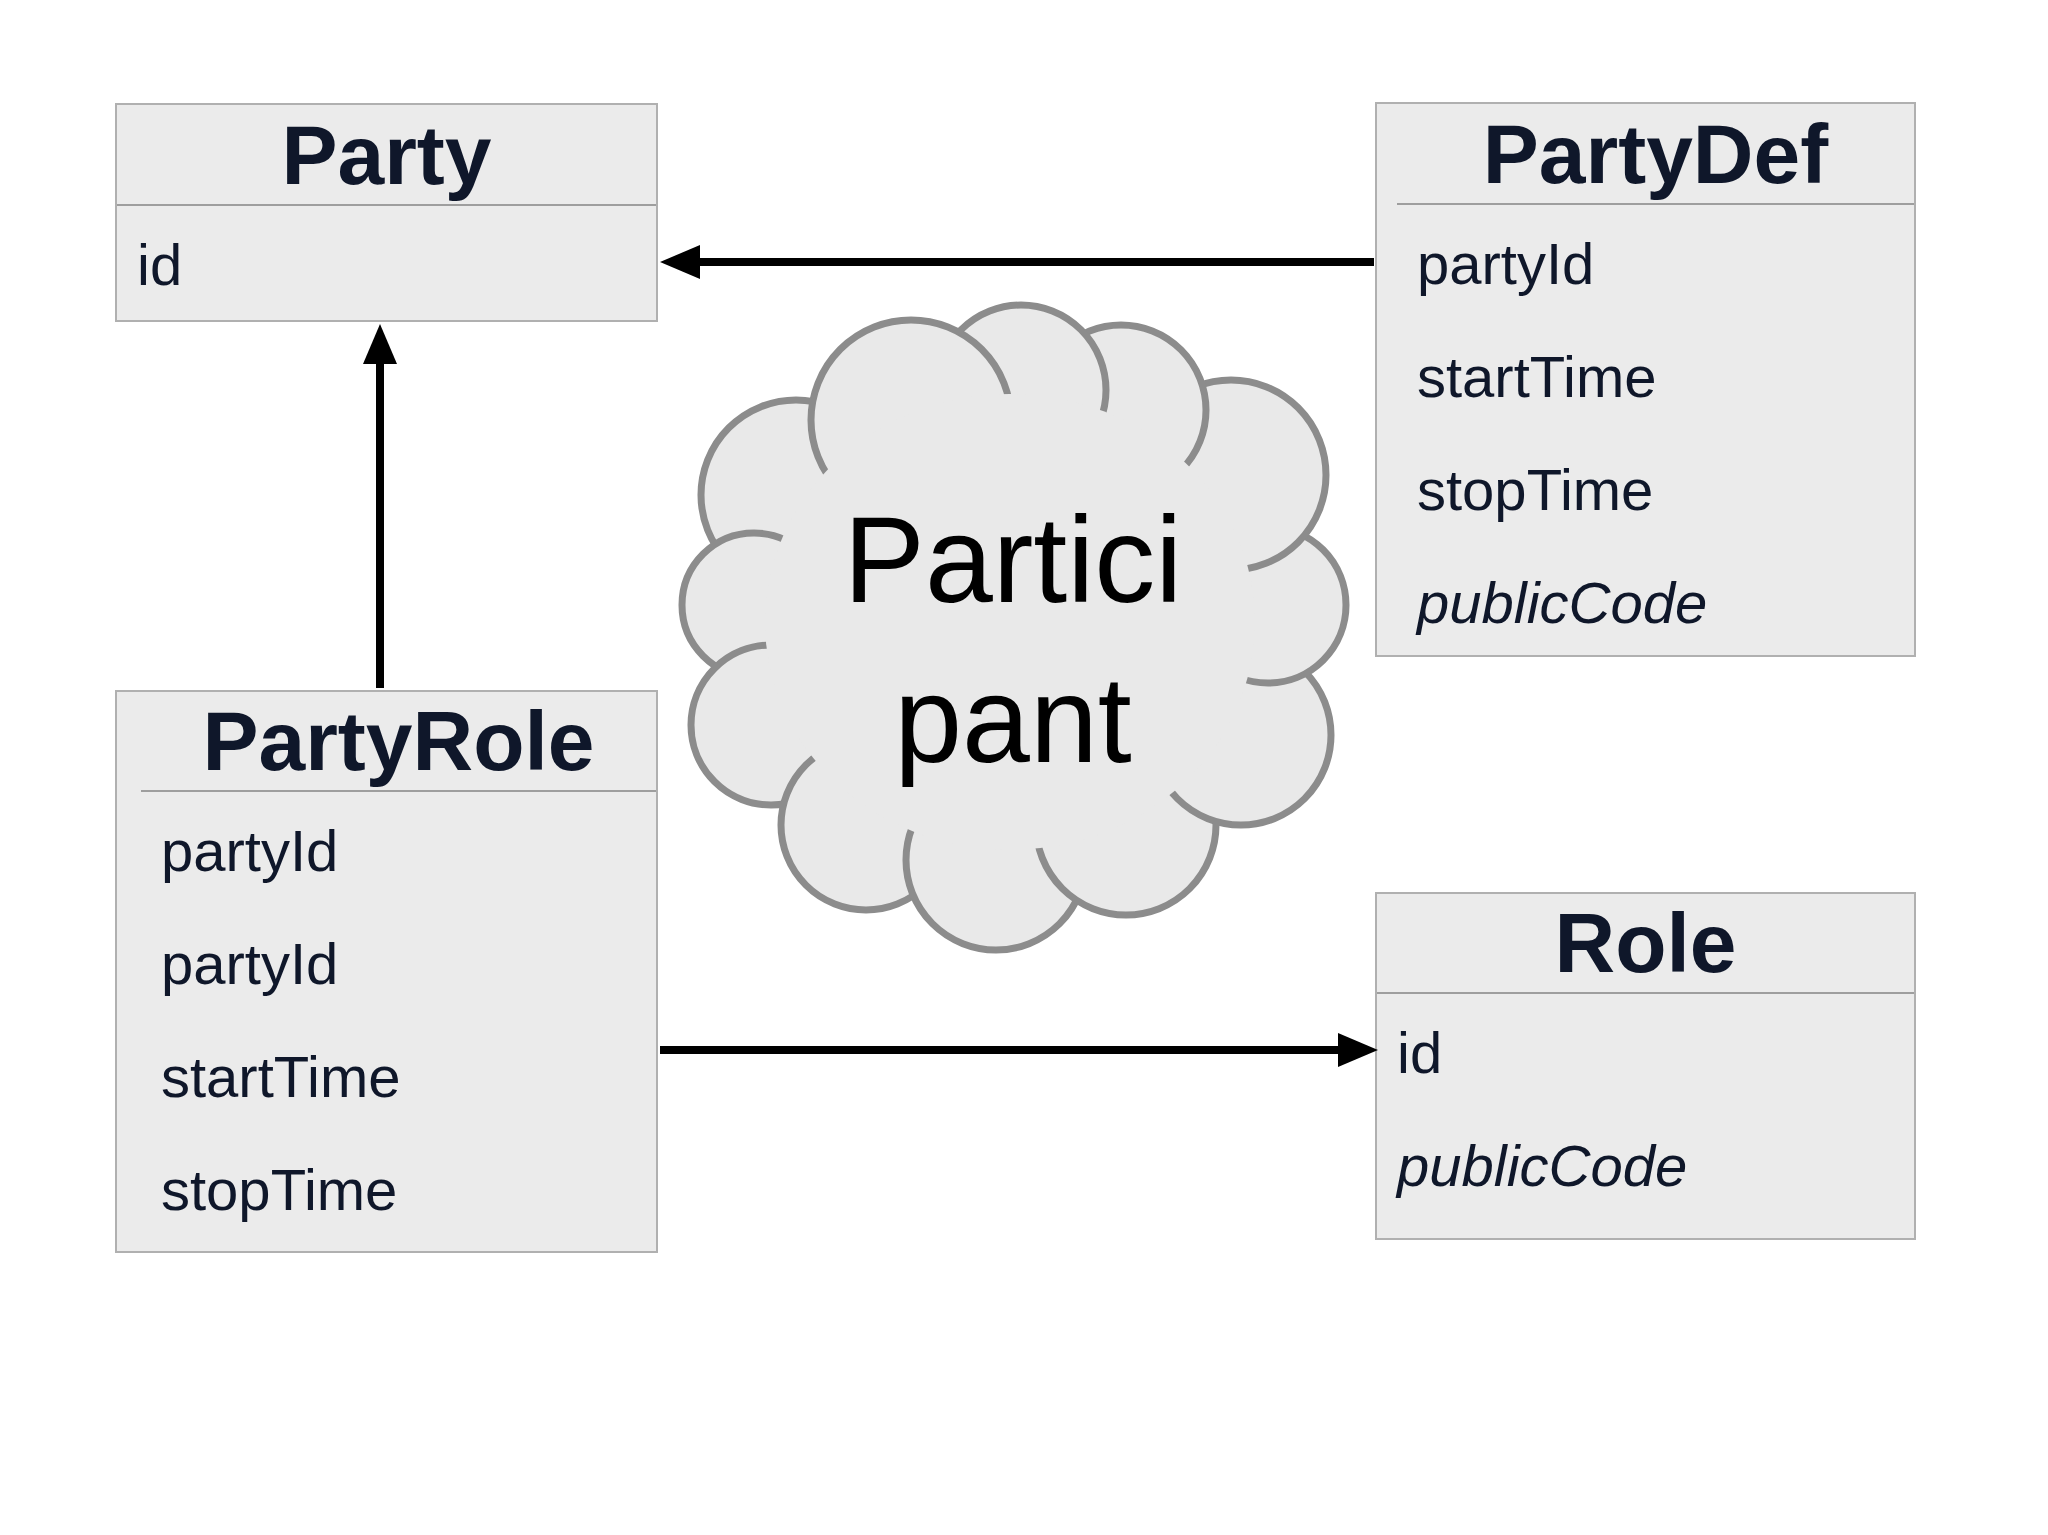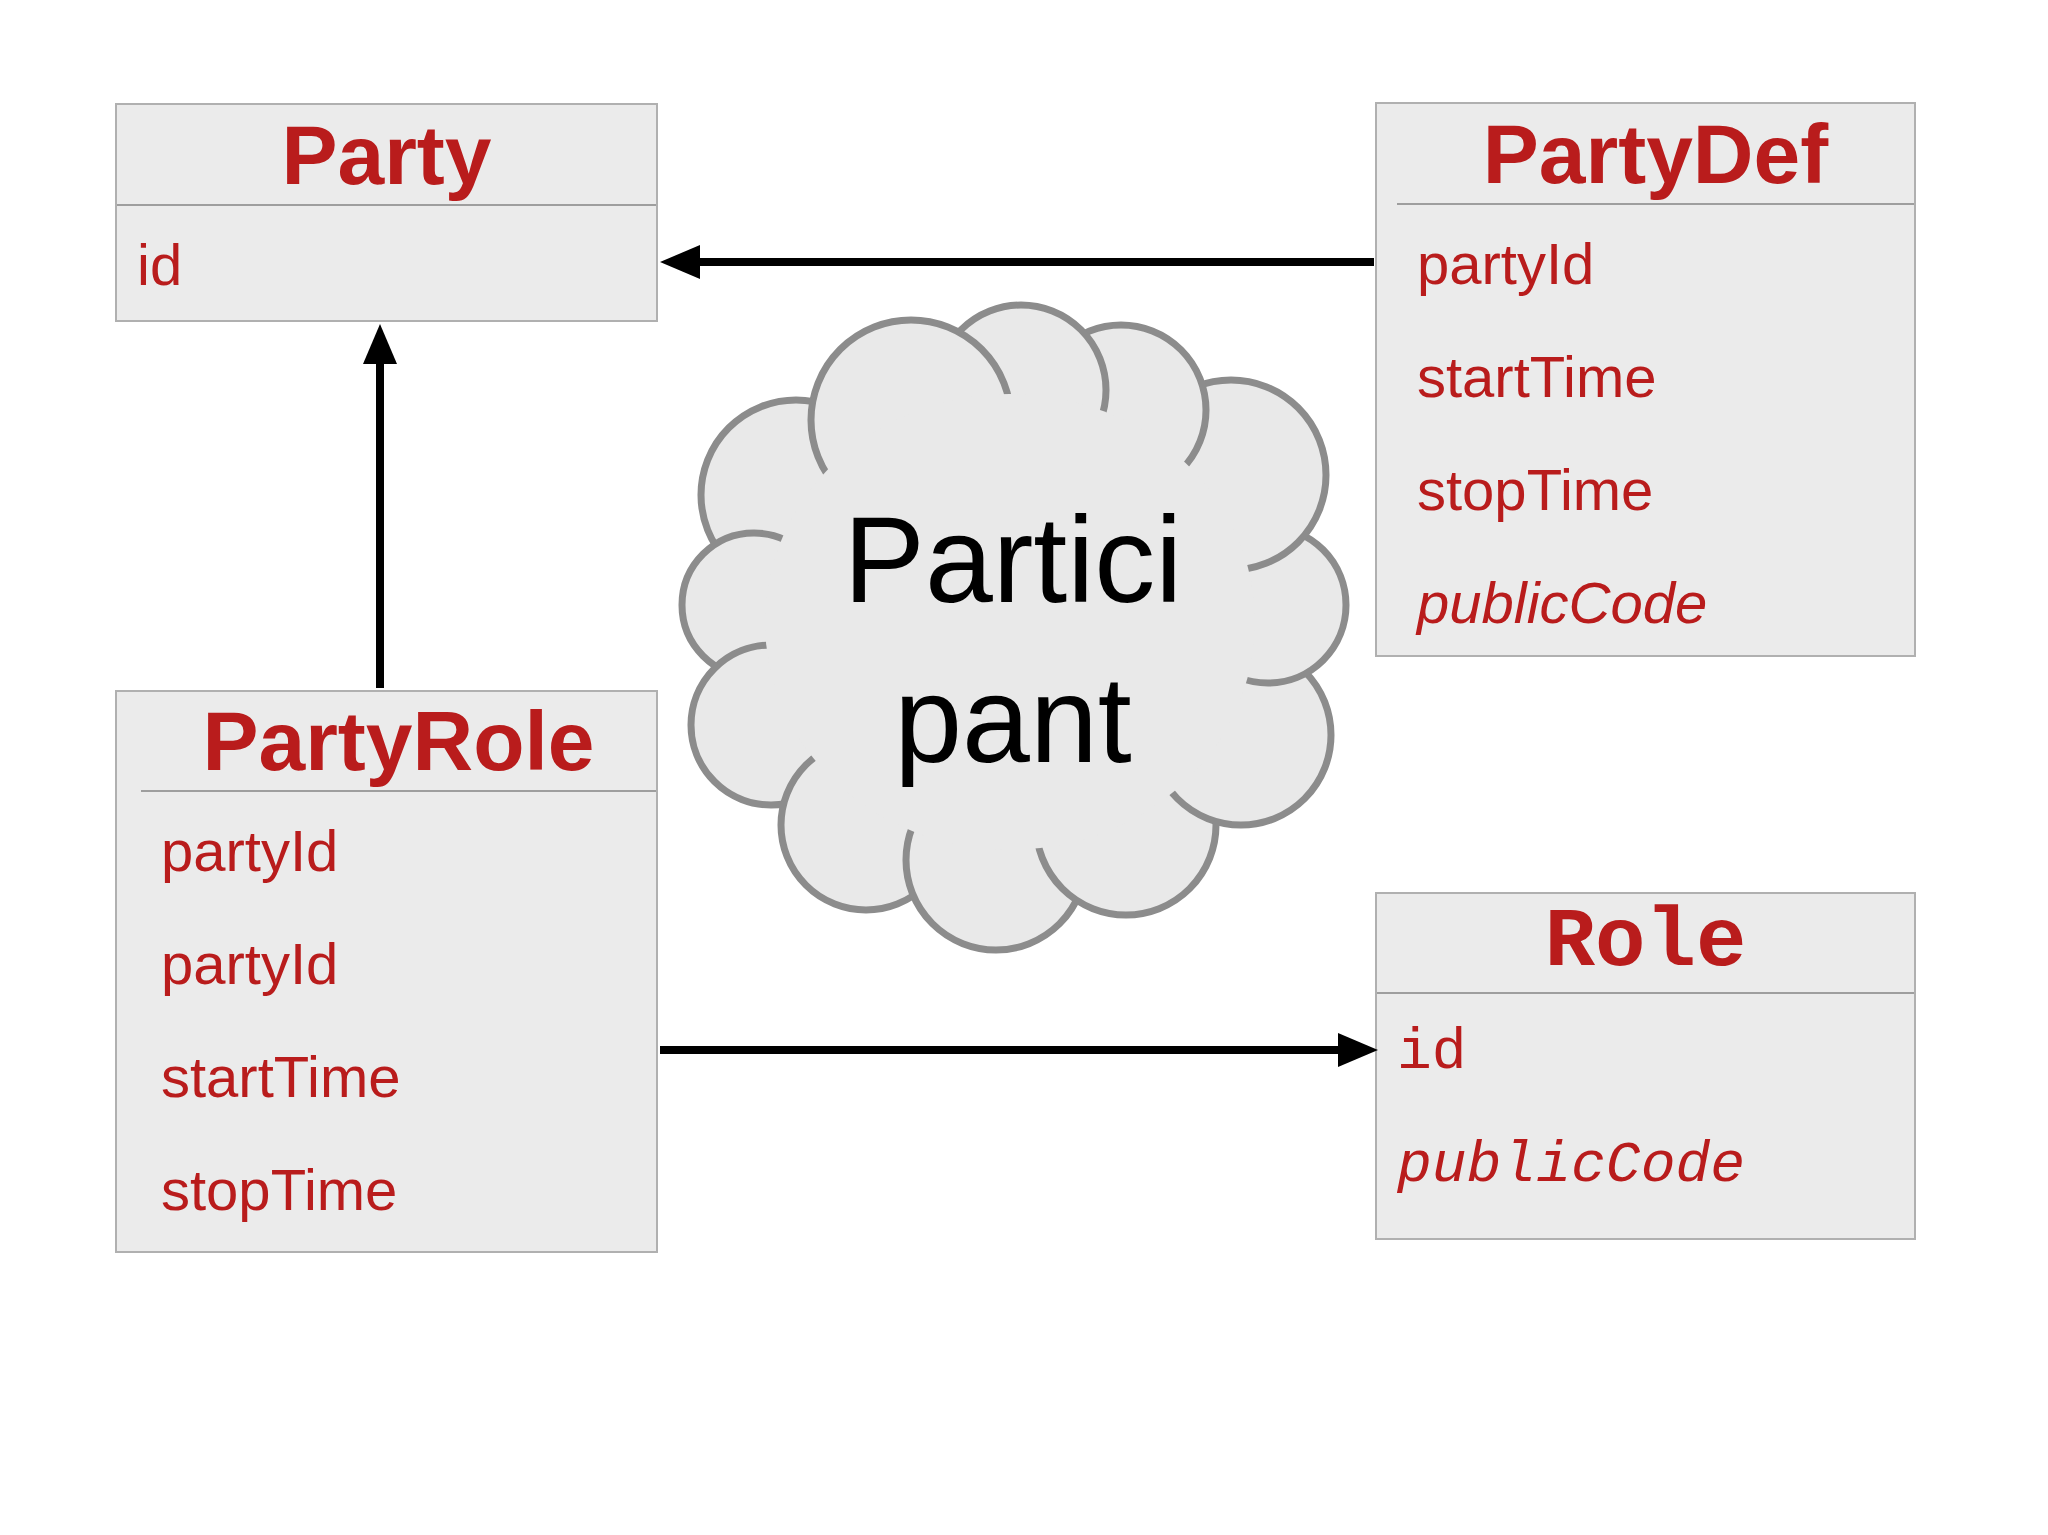--- a/index.html
+++ b/index.html
@@ -6,21 +6,21 @@
     margin: 0;
     padding: 0;
     background: #ffffff;
   }
   #canvas {
     position: relative;
     width: 2048px;
     height: 1535px;
     background: #ffffff;
     font-family: "Liberation Sans", "DejaVu Sans", sans-serif;
-    color: #b91c1c;
+    color: #0f172a;
     overflow: hidden;
   }
   .entity {
     position: absolute;
     background: #ebebeb;
     border: 2px solid #b0b0b0;
     box-sizing: border-box;
   }
   .entity-header {
     height: 101px;
@@ -42,21 +42,21 @@
     align-items: center;
     font-size: 58px;
     line-height: 1;
     white-space: nowrap;
   }
   .field.italic { font-style: italic; }
 
   #box-party     { left: 115px; top: 103px; width: 543px; height: 219px; }
   #box-partydef  { left: 1375px; top: 102px; width: 541px; height: 555px; padding-left: 20px; }
   #box-partyrole { left: 115px; top: 690px; width: 543px; height: 563px; padding-left: 24px; }
-  #box-role      { left: 1375px; top: 892px; width: 541px; height: 348px; font-family: Liberation Mono, monospace; }
+  #box-role      { left: 1375px; top: 892px; width: 541px; height: 348px; }
   #box-role .entity-header, #box-partyrole .entity-header { height: 100px; }
 
   #overlay {
     position: absolute;
     left: 0; top: 0;
     width: 2048px;
     height: 1535px;
     pointer-events: none;
   }
   .cloud-bump {

